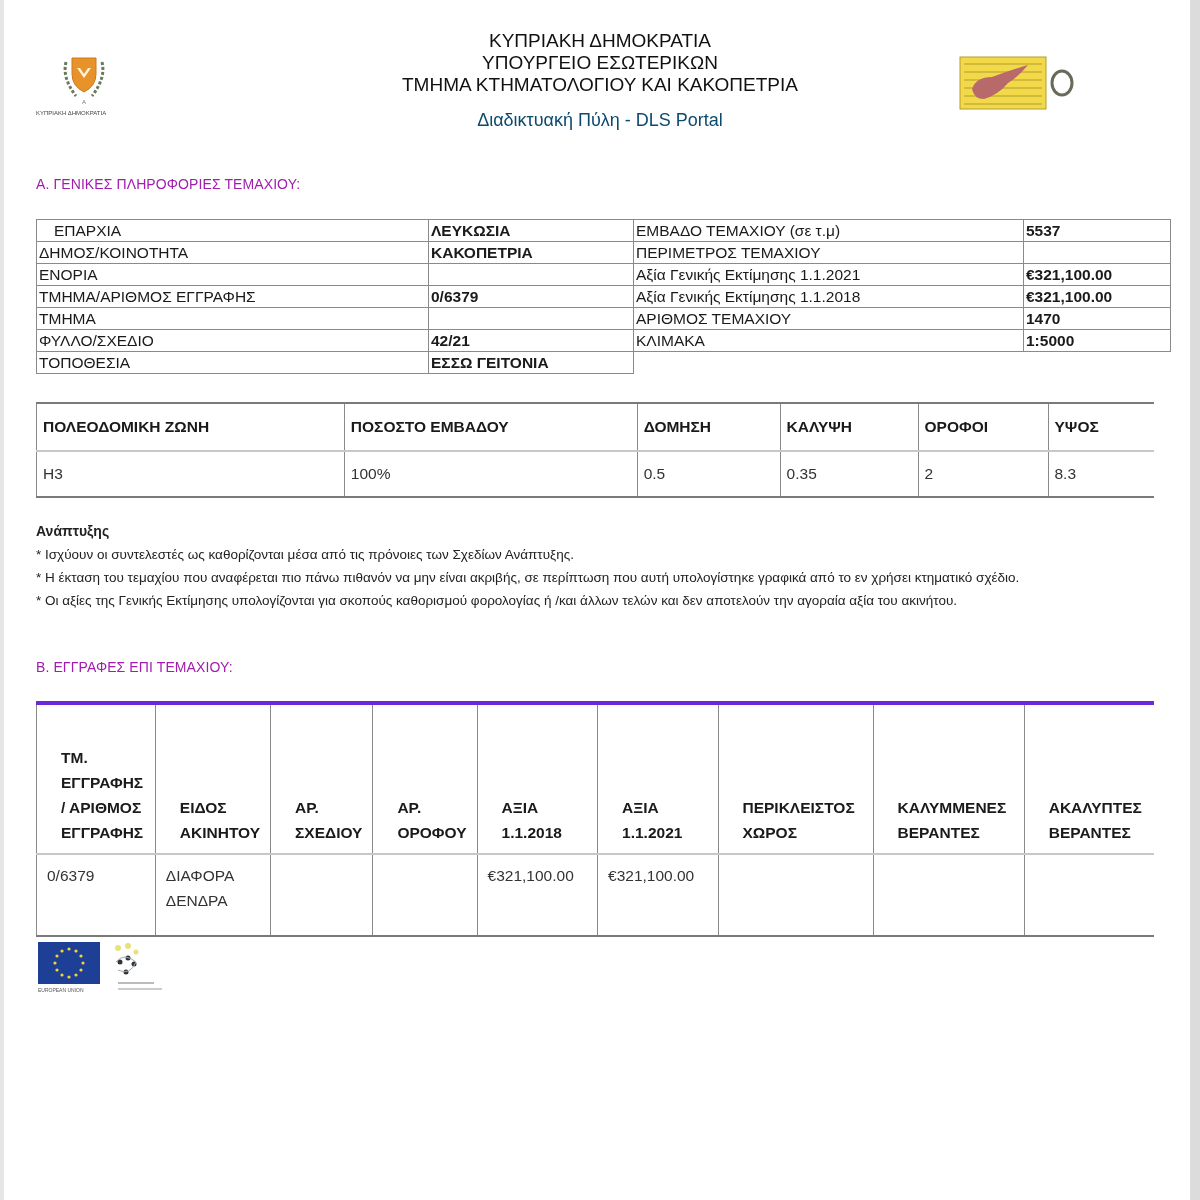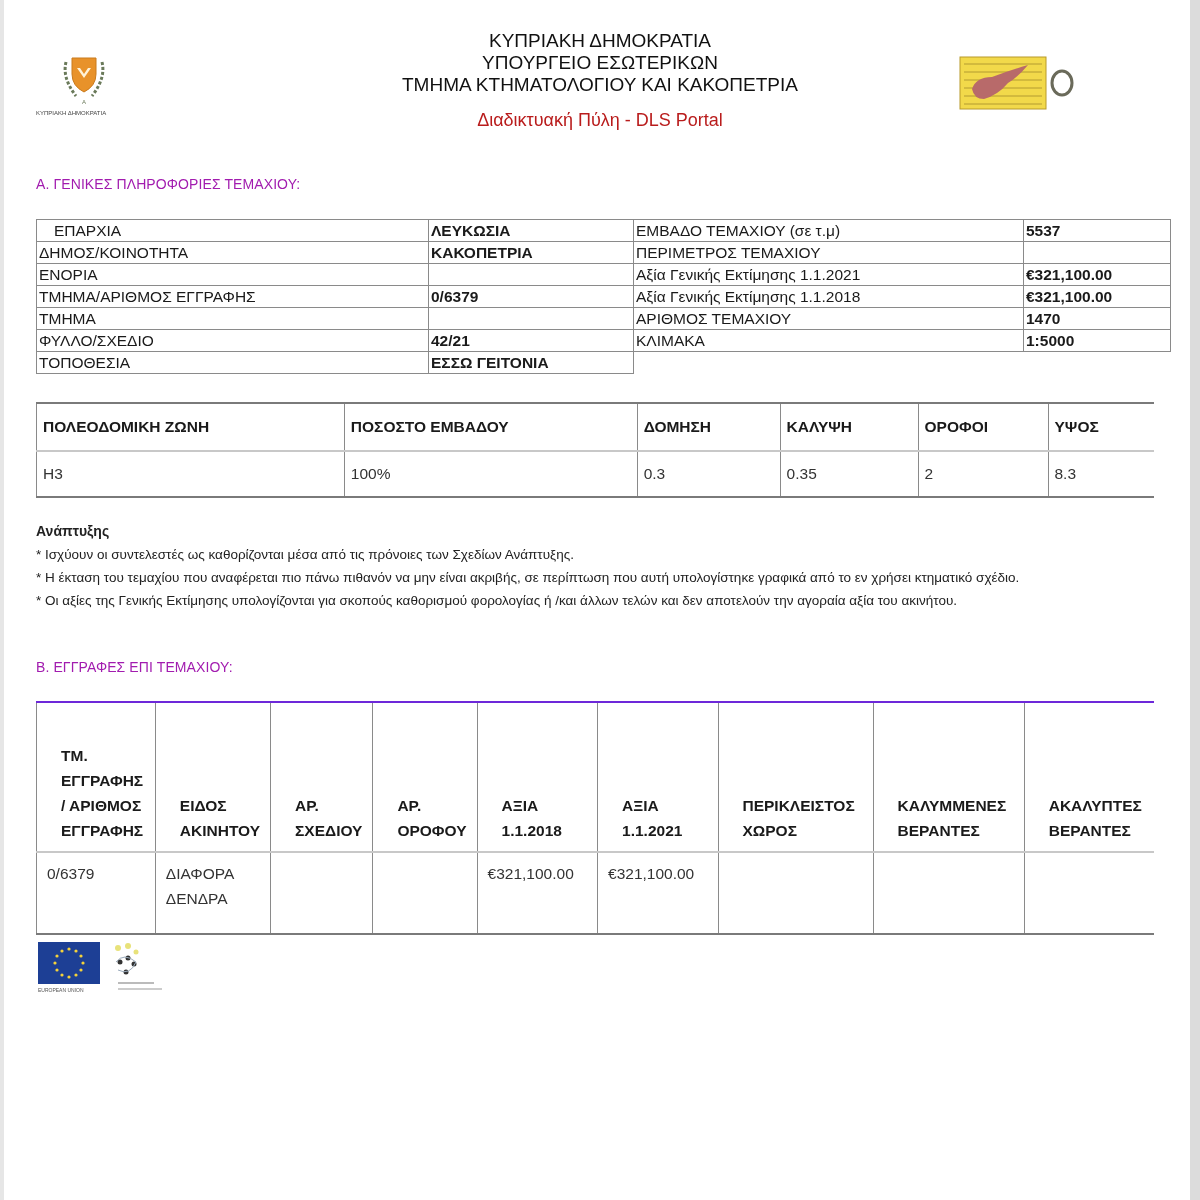--- a/index.html
+++ b/index.html
@@ -11,21 +11,21 @@
     position: relative;
   }
   .left-edge { position: absolute; left: 0; top: 0; width: 4px; height: 1200px; background: #e6e6e6; }
   .right-bar { position: absolute; right: 0; top: 0; width: 10px; height: 1200px; background: #dcdcdc; }
 
   .coat { position: absolute; left: 38px; top: 48px; width: 92px; height: 74px; }
   .coat-label { position: absolute; left: 36px; top: 110px; font-size: 6px; letter-spacing: 0; color: #444; white-space: nowrap; }
 
   .header { position: absolute; left: 300px; top: 30px; width: 600px; text-align: center; }
   .header .line { font-size: 19px; line-height: 22px; color: #111; }
-  .header .portal { font-size: 18px; margin-top: 14px; color: #b91c1c; }
+  .header .portal { font-size: 18px; margin-top: 14px; color: #0c4a6e; }
 
   .tag-logo { position: absolute; left: 958px; top: 55px; width: 118px; height: 56px; }
 
   .section-title { position: absolute; left: 36px; font-size: 14px; color: #a21caf; letter-spacing: 0.1px; }
 
   
   .tA { position: absolute; left: 36px; top: 219px; border-collapse: collapse; font-size: 15.5px; }
   .tA td { border: 1.5px solid #8a8a8a; padding: 0 2px; height: 21px; line-height: 21px; white-space: nowrap; }
   .tA td.bold { font-weight: bold; }
   .tA td.blank { border: none; }
@@ -40,21 +40,21 @@
   .tZ th:first-child, .tZ td:first-child { border-left: 1.5px solid #8a8a8a; }
   .tZ th { font-weight: bold; height: 46px; border-top: 2px solid #7a7a7a; border-bottom: 2px solid #c8c8c8; }
   .tZ td { height: 44px; border-bottom: 2px solid #7a7a7a; color: #333; }
 
   .notes { position: absolute; left: 36px; top: 520px; width: 1130px; font-size: 13.5px; line-height: 23px; color: #222; }
   .notes .ntitle { font-weight: bold; font-size: 14px; }
 
   
   .tB { position: absolute; left: 36px; top: 701px; width: 1118px; border-collapse: collapse; font-size: 15.5px; }
   .tB th, .tB td { text-align: left; vertical-align: bottom; padding: 0 10px; border-left: 1.5px solid #8a8a8a; }
-  .tB th { font-weight: bold; line-height: 25px; height: 140px; border-top: 2px solid #6d28d9; border-bottom: 2px solid #c8c8c8; padding-bottom: 8px; padding-left: 24px; }
+  .tB th { font-weight: bold; line-height: 25px; height: 140px; border-top: 4px solid #6d28d9; border-bottom: 2px solid #c8c8c8; padding-bottom: 8px; padding-left: 24px; }
   .tB td { vertical-align: top; line-height: 25px; height: 72px; padding-top: 8px; border-bottom: 2px solid #7a7a7a; color: #333; }
 
   .eu-flag { position: absolute; left: 38px; top: 942px; width: 62px; height: 42px; background: #1d3f95; }
   .eu-label { position: absolute; left: 38px; top: 987px; font-size: 5px; color: #555; white-space: nowrap; }
   .partner-logo { position: absolute; left: 106px; top: 940px; width: 66px; height: 58px; }
 </style>
 </head>
 <body>
 
 <div class="left-edge"></div>
@@ -153,21 +153,21 @@
     <th>ΠΟΛΕΟΔΟΜΙΚΗ ΖΩΝΗ</th>
     <th>ΠΟΣΟΣΤΟ ΕΜΒΑΔΟΥ</th>
     <th>ΔΟΜΗΣΗ</th>
     <th>ΚΑΛΥΨΗ</th>
     <th>ΟΡΟΦΟΙ</th>
     <th>ΥΨΟΣ</th>
   </tr>
   <tr>
     <td>Η3</td>
     <td>100%</td>
-    <td>0.3</td>
+    <td>0.5</td>
     <td>0.35</td>
     <td>2</td>
     <td>8.3</td>
   </tr>
 </tbody>
   </table>
 
 <div class="notes">
   <div class="ntitle">Ανάπτυξης</div>
   <div>* Ισχύουν οι συντελεστές ως καθορίζονται μέσα από τις πρόνοιες των Σχεδίων Ανάπτυξης.</div>

